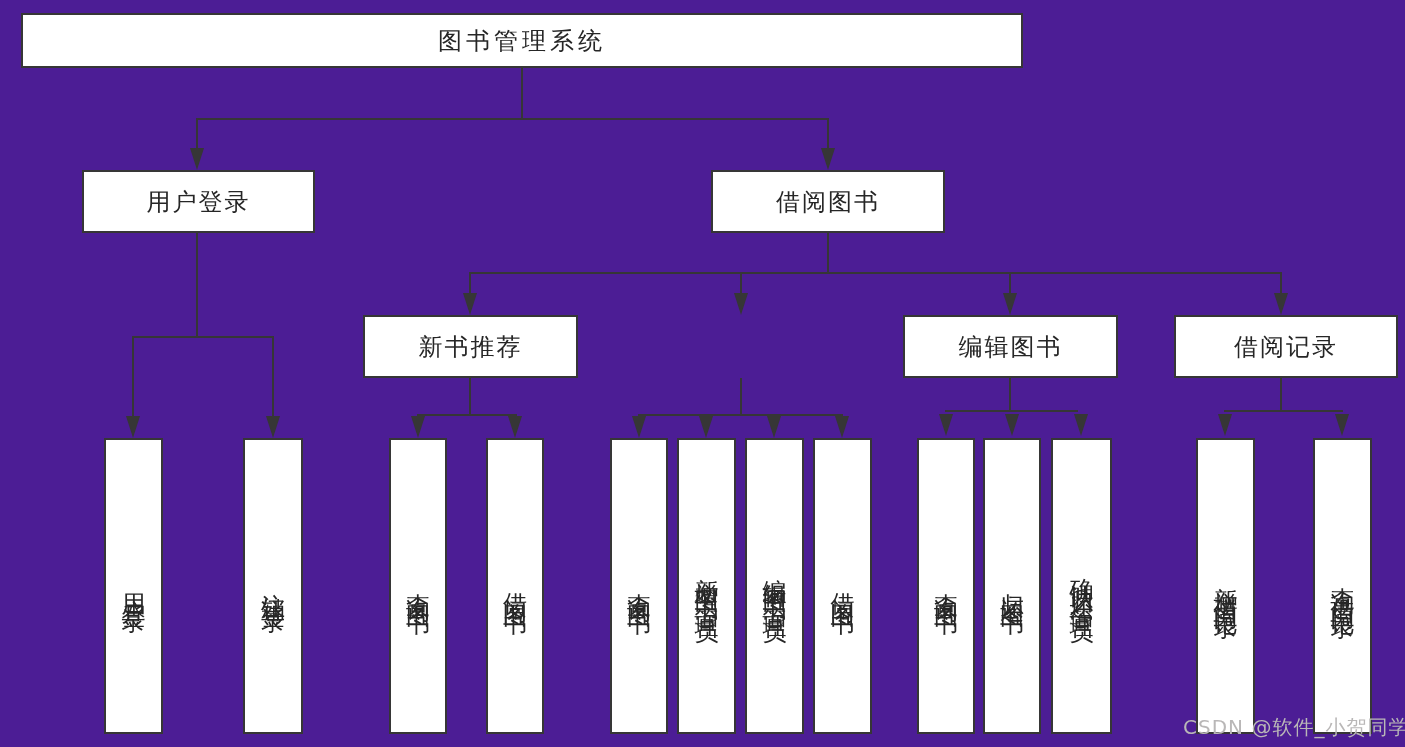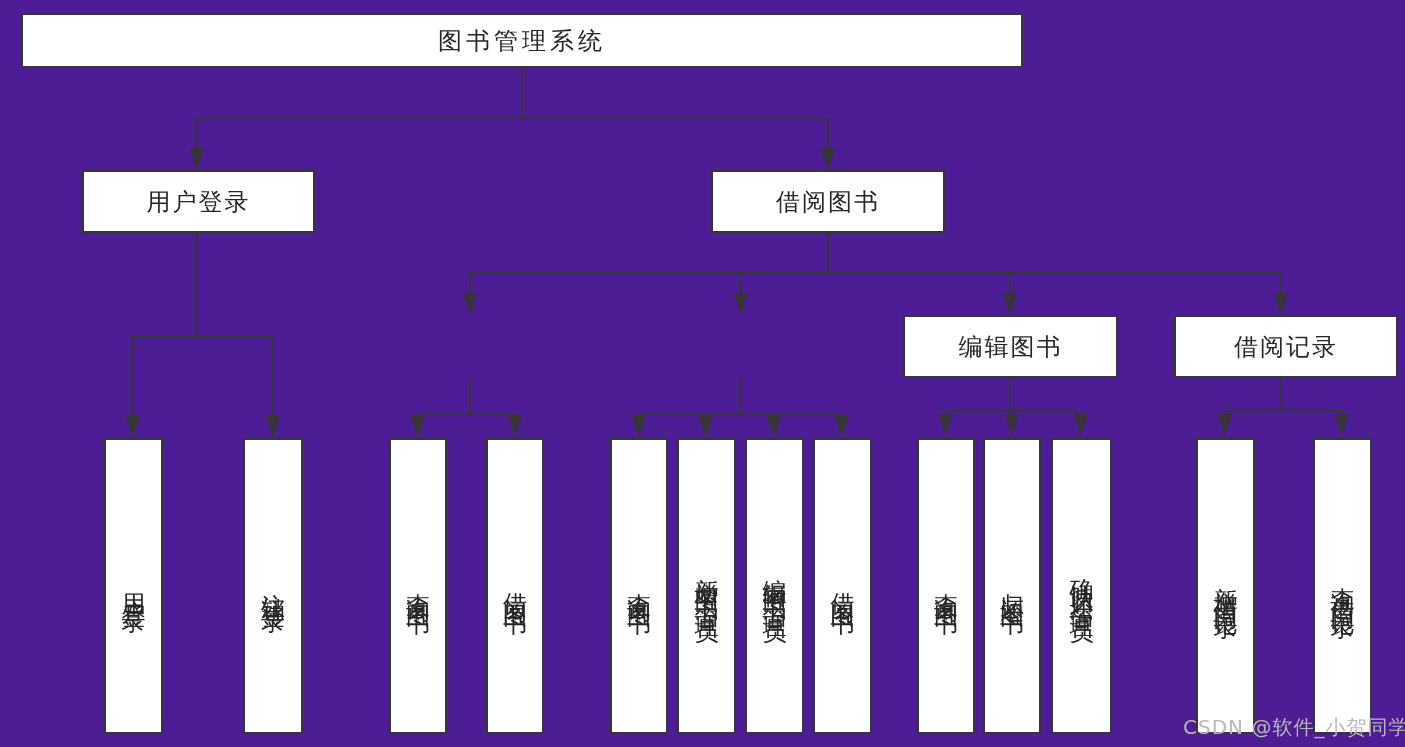--- a/index.html
+++ b/index.html
@@ -29,20 +29,23 @@
     <span class="lbl">图书管理系统</span>
   </div>
 
   <div class="box" style="left:82px;top:170px;width:233px;height:63px">
     <span class="lbl">用户登录</span>
   </div>
   <div class="box" style="left:711px;top:170px;width:234px;height:63px">
     <span class="lbl">借阅图书</span>
   </div>
 
+  <div class="box" style="left:363px;top:315px;width:215px;height:63px">
+    <span class="lbl">新书推荐</span>
+  </div>
   <div class="box" style="left:903px;top:315px;width:215px;height:63px">
     <span class="lbl">编辑图书</span>
   </div>
   <div class="box" style="left:1174px;top:315px;width:224px;height:63px">
     <span class="lbl">借阅记录</span>
   </div>
 
   <div class="box v" style="left:104px;top:438px;width:59px;height:296px">
     <span class="lbl">用户登录</span>
   </div>

